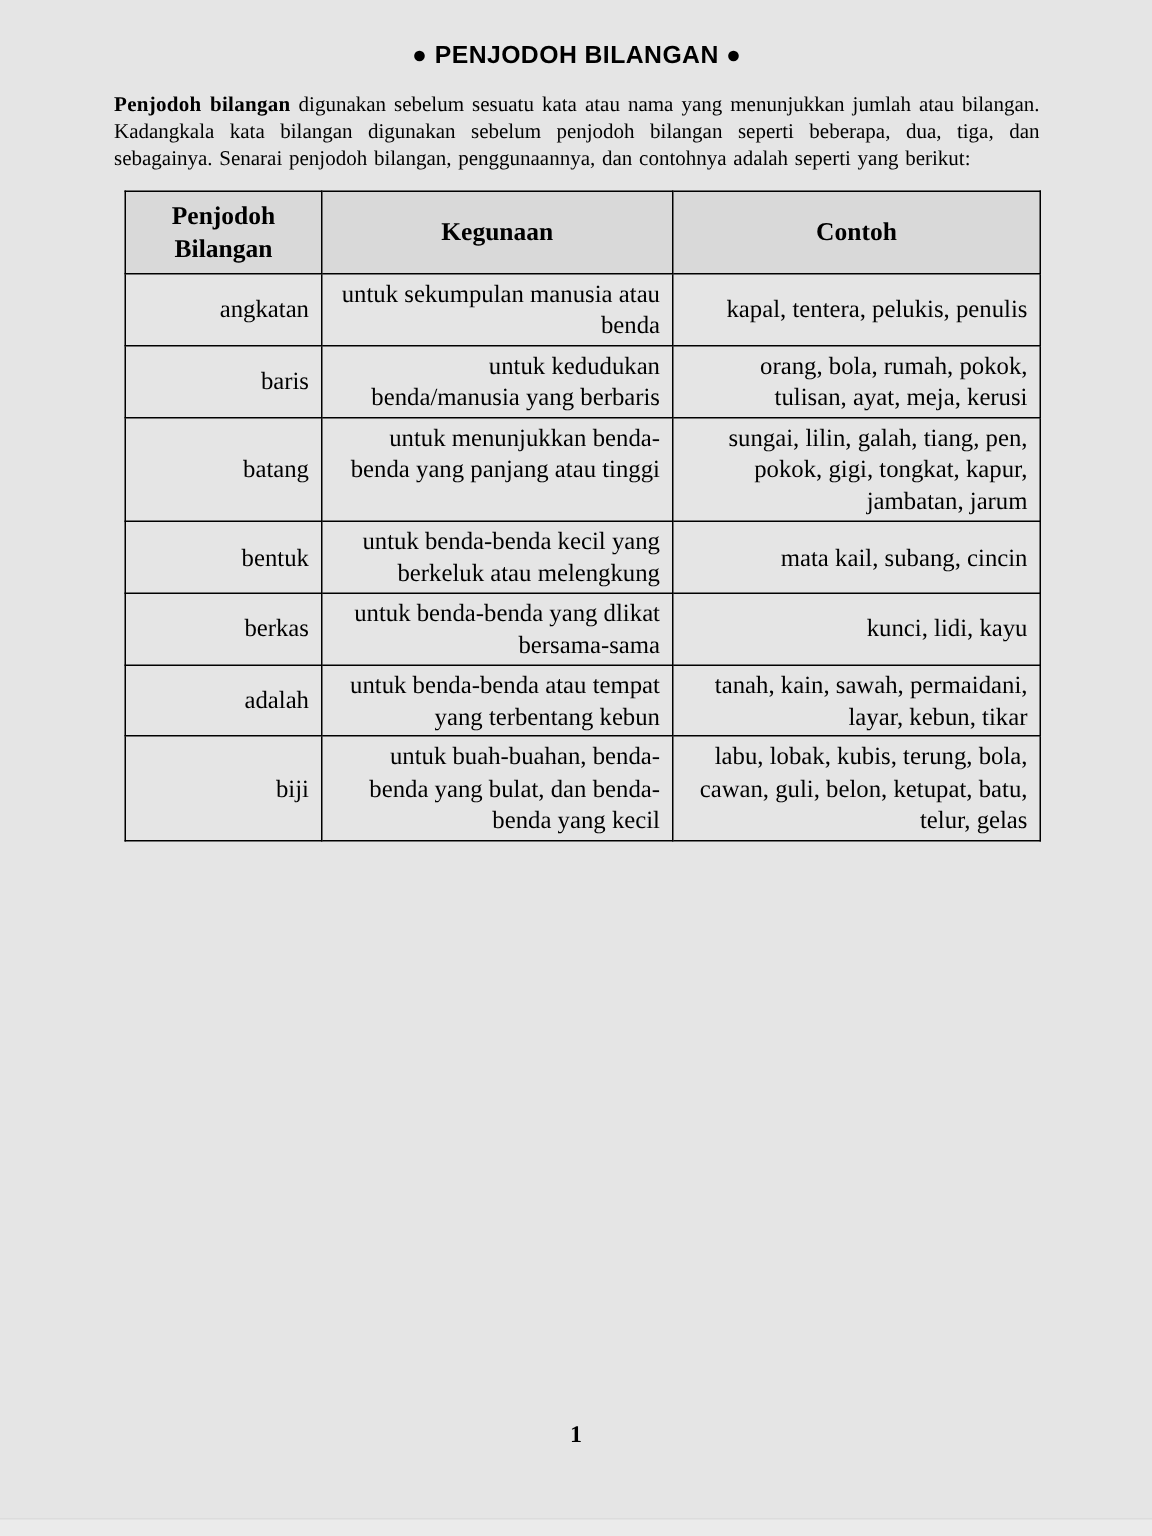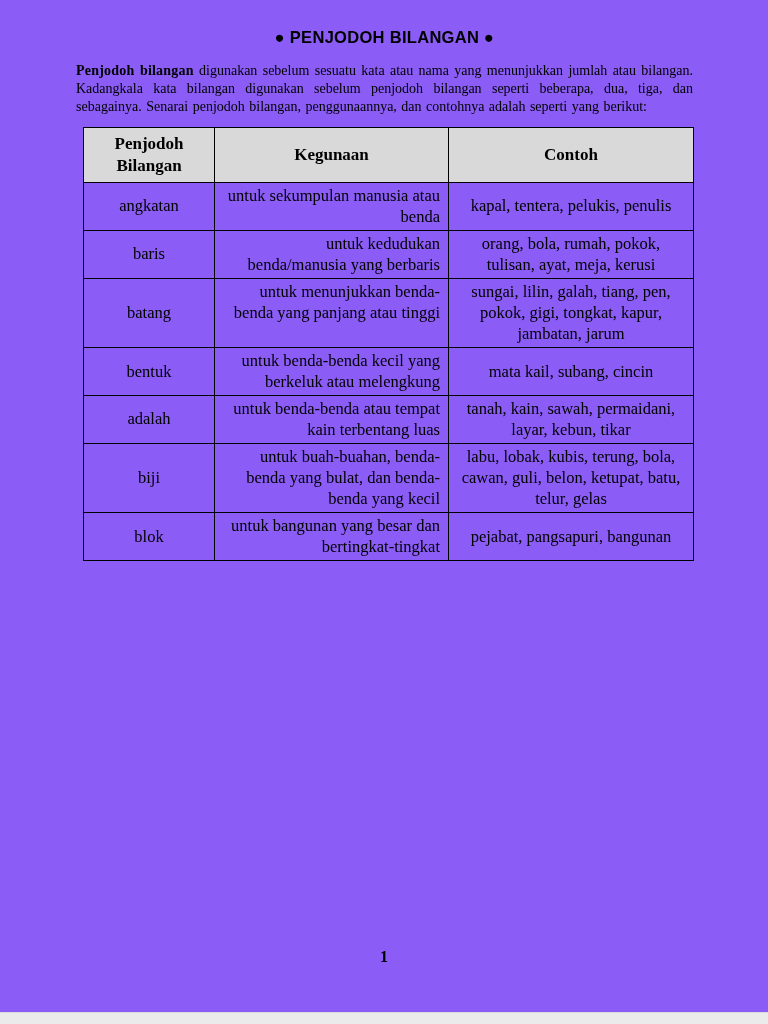--- a/index.html
+++ b/index.html
@@ -8,21 +8,21 @@
     width: 768px;
     height: 1024px;
     background: #ffffff;
     font-family: "Liberation Serif", serif;
     color: #000000;
   }
   .page {
     position: relative;
     width: 768px;
     height: 1024px;
-    background: #8b5cf6;
+    background: #e5e5e5;
     padding: 28px 75px 0 76px;
     overflow: hidden;
   }
   .doc-title {
     text-align: center;
     font-family: "Liberation Sans", sans-serif;
     font-weight: bold;
     font-size: 16.5px;
     letter-spacing: 0.3px;
     margin: 0 0 15px 0;
@@ -52,23 +52,23 @@
     padding: 2px 8px;
   }
   table.penjodoh th {
     background: #d9d9d9;
     text-align: center;
     font-weight: bold;
     font-size: 17px;
     padding: 5px 6px;
     vertical-align: middle;
   }
-  td.cell-penjodoh { vertical-align: middle; text-align: center; }
+  td.cell-penjodoh { vertical-align: middle; text-align: right; }
   td.cell-kegunaan { vertical-align: top; text-align: right; }
-  td.cell-contoh   { vertical-align: middle; text-align: center; }
+  td.cell-contoh   { vertical-align: middle; text-align: right; }
   .page-number {
     position: absolute;
     bottom: 58px;
     left: 0;
     right: 0;
     text-align: center;
     font-weight: bold;
     font-size: 16px;
   }
   .page-edge {
@@ -119,33 +119,33 @@
           <td class="cell-penjodoh">batang</td>
           <td class="cell-kegunaan">untuk menunjukkan benda-benda yang panjang atau tinggi</td>
           <td class="cell-contoh">sungai, lilin, galah, tiang, pen, pokok, gigi, tongkat, kapur, jambatan, jarum</td>
         </tr>
         <tr>
           <td class="cell-penjodoh">bentuk</td>
           <td class="cell-kegunaan">untuk benda-benda kecil yang berkeluk atau melengkung</td>
           <td class="cell-contoh">mata kail, subang, cincin</td>
         </tr>
         <tr>
+          <td class="cell-penjodoh">berkas</td>
+          <td class="cell-kegunaan">untuk benda-benda yang dlikat bersama-sama</td>
+          <td class="cell-contoh">kunci, lidi, kayu</td>
+        </tr>
+        <tr>
           <td class="cell-penjodoh">adalah</td>
-          <td class="cell-kegunaan">untuk benda-benda atau tempat kain terbentang luas</td>
+          <td class="cell-kegunaan">untuk benda-benda atau tempat yang terbentang kebun</td>
           <td class="cell-contoh">tanah, kain, sawah, permaidani, layar, kebun, tikar</td>
         </tr>
         <tr>
           <td class="cell-penjodoh">biji</td>
           <td class="cell-kegunaan">untuk buah-buahan, benda-benda yang bulat, dan benda-benda yang kecil</td>
           <td class="cell-contoh">labu, lobak, kubis, terung, bola, cawan, guli, belon, ketupat, batu, telur, gelas</td>
-        </tr>
-        <tr>
-          <td class="cell-penjodoh">blok</td>
-          <td class="cell-kegunaan">untuk bangunan yang besar dan bertingkat-tingkat</td>
-          <td class="cell-contoh">pejabat, pangsapuri, bangunan</td>
         </tr>
       </tbody>
     </table>
   </div>
 
   <div class="page-number">1</div>
 
   <div class="page-edge"></div>
 
 </div>

